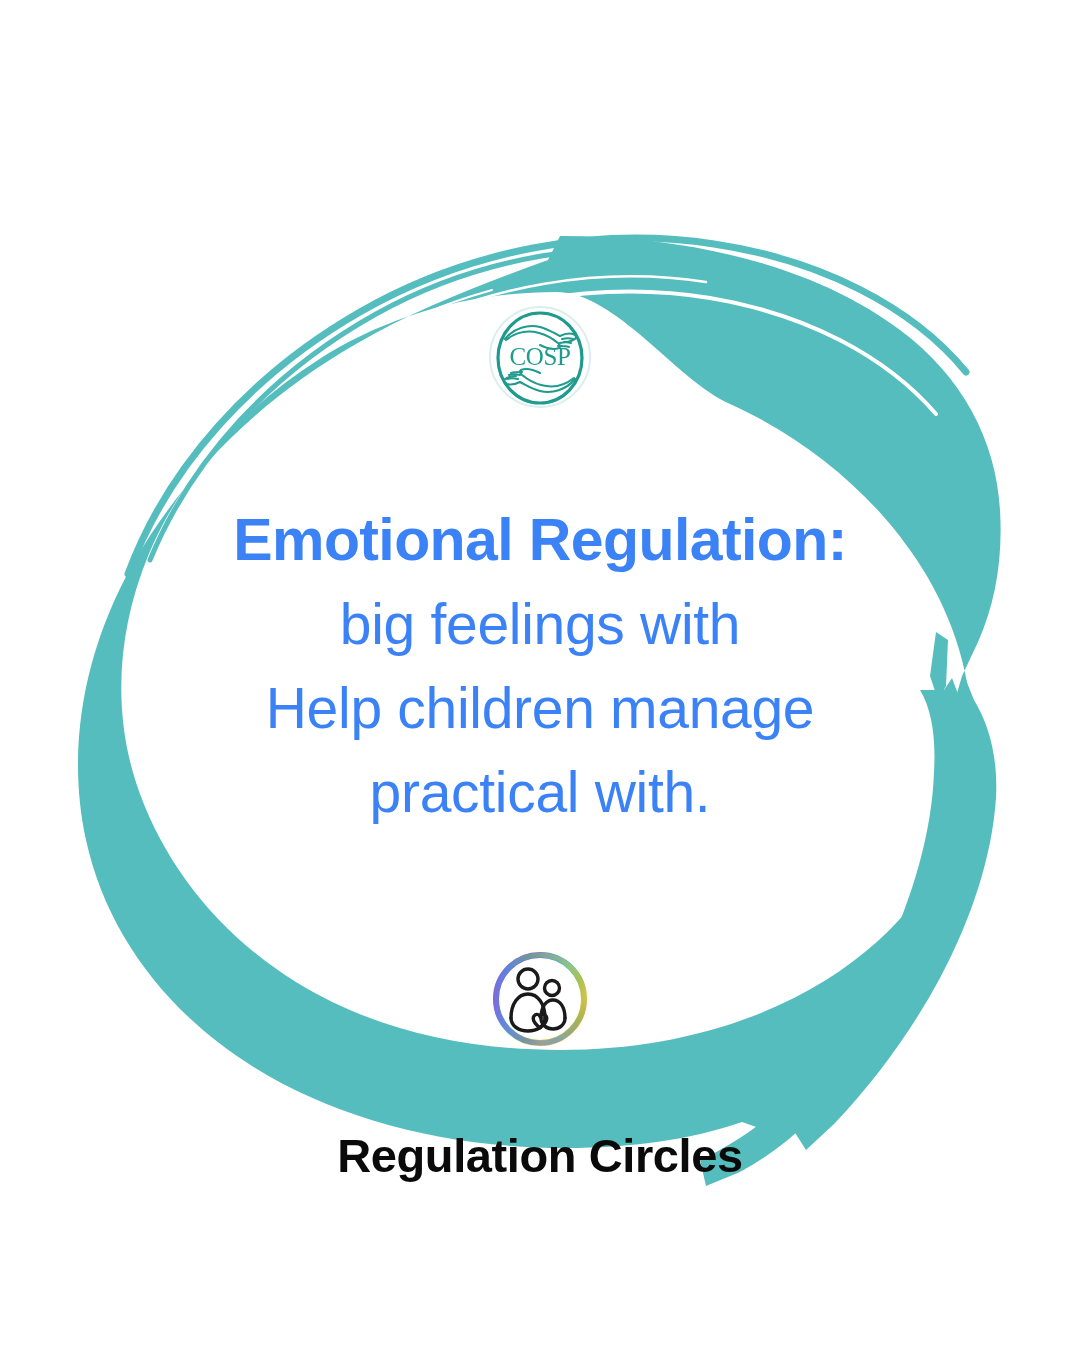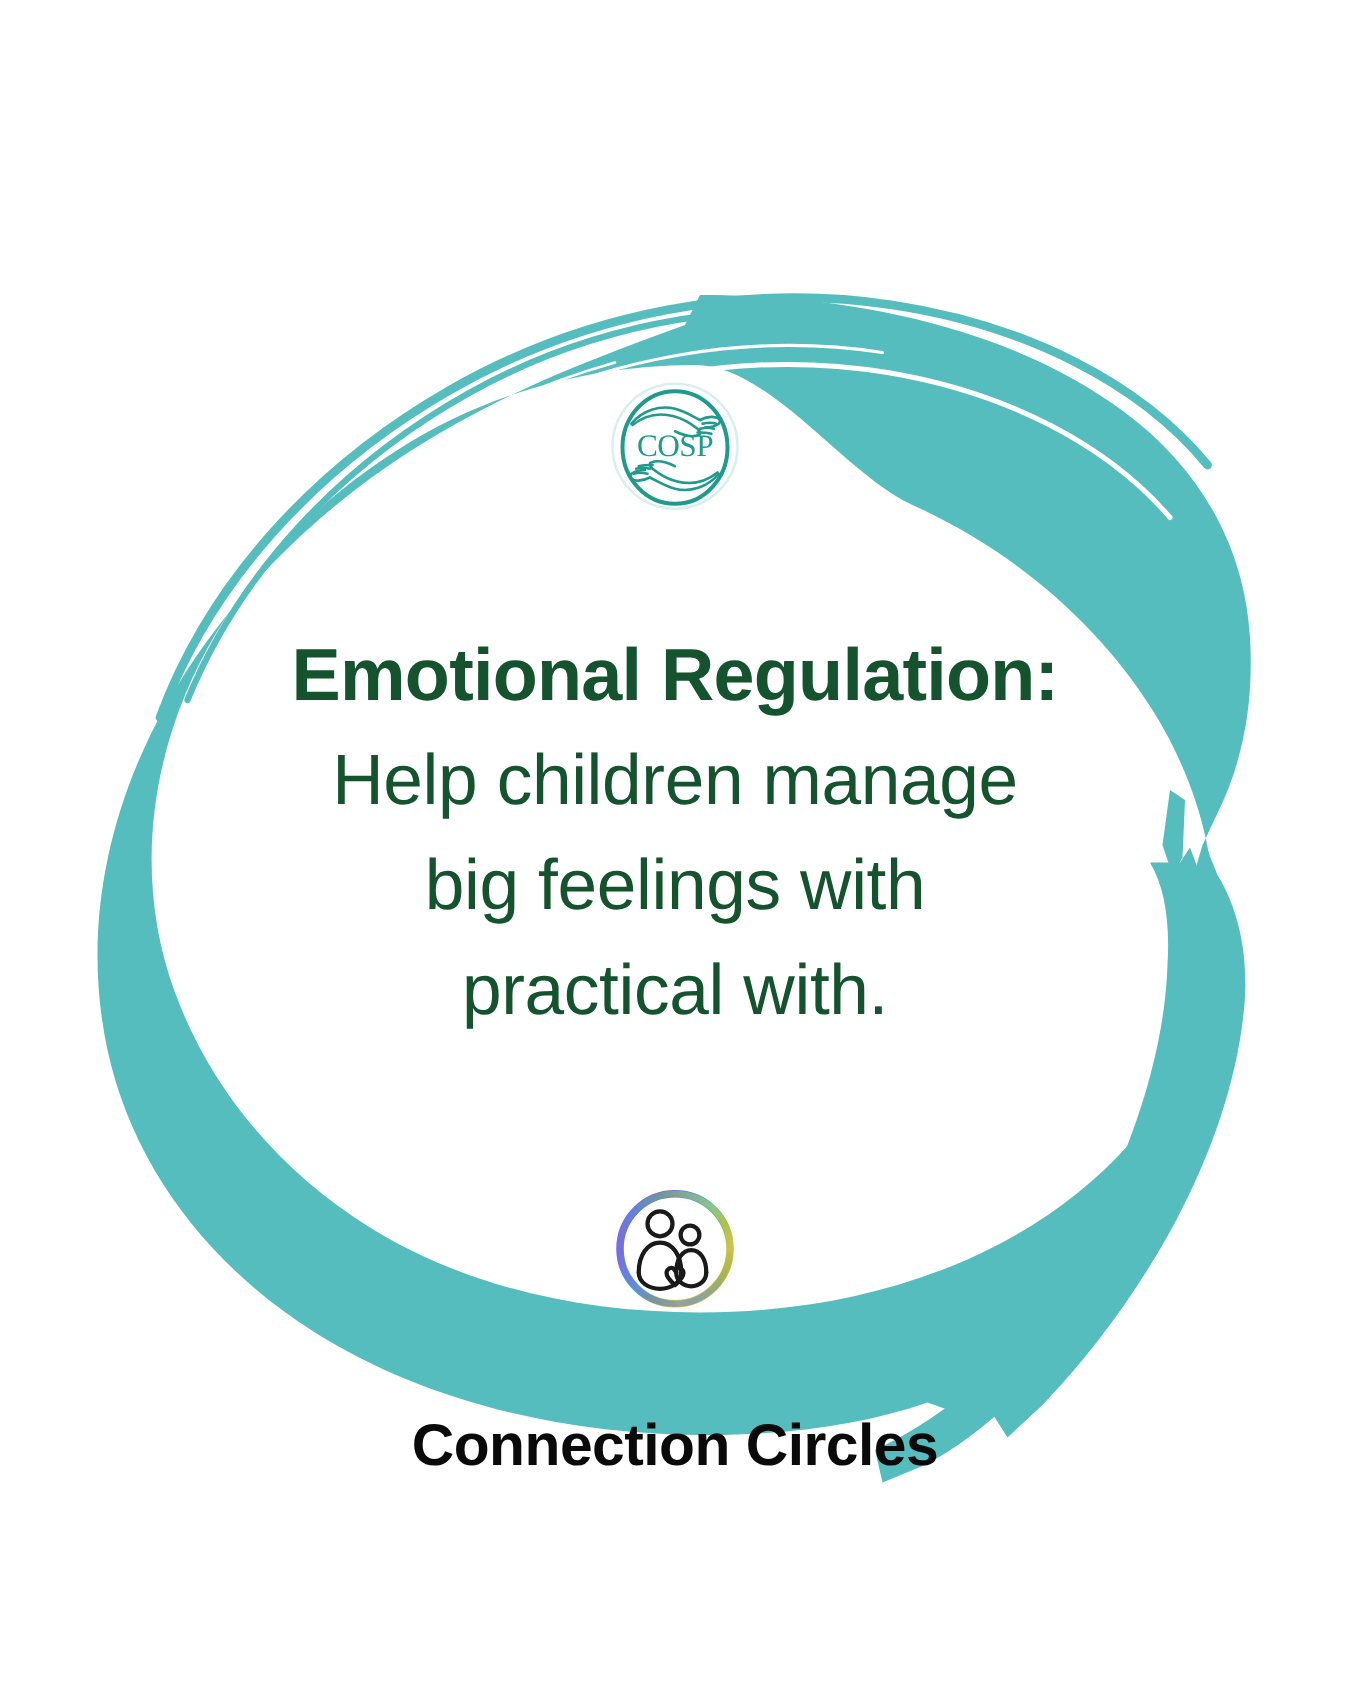--- a/index.html
+++ b/index.html
@@ -49,21 +49,21 @@
     height: 102px;
   }
 
   
   .text-block {
     position: absolute;
     left: 140px;
     top: 498px;
     width: 800px;
     text-align: center;
-    color: #14532d;
+    color: #3b82f6;
   }
   .headline {
     font-size: 59px;
     font-weight: 700;
     letter-spacing: -0.6px;
     line-height: 84px;
     margin: 0;
   }
   .subline {
     font-size: 57px;
@@ -263,21 +263,21 @@
       <path d="M51 80 C45 75 43 71 45 68 C47 65.5 50 66 51 68.5 C52 66 55 65.5 57 68 C59 71 57 75 51 80 Z"></path>
 
       <path d="M22 70 C22 78 30 83 39 83 C48 83 56 78 56 70"></path>
       <path d="M52 70 C52 77 58 81 64 81 C70 81 76 77 76 70"></path>
     </g>
   </svg>
 
   <div class="text-block">
     <div class="headline">Emotional Regulation:</div>
     <div class="subline">
+      <span class="subline-row">big feelings with</span>
       <span class="subline-row">Help children manage</span>
-      <span class="subline-row">big feelings with</span>
       <span class="subline-row">practical with.</span>
     </div>
   </div>
 
-  <div class="brand">Connection Circles</div>
+  <div class="brand">Regulation Circles</div>
 
 </div>
 
 </body></html>

